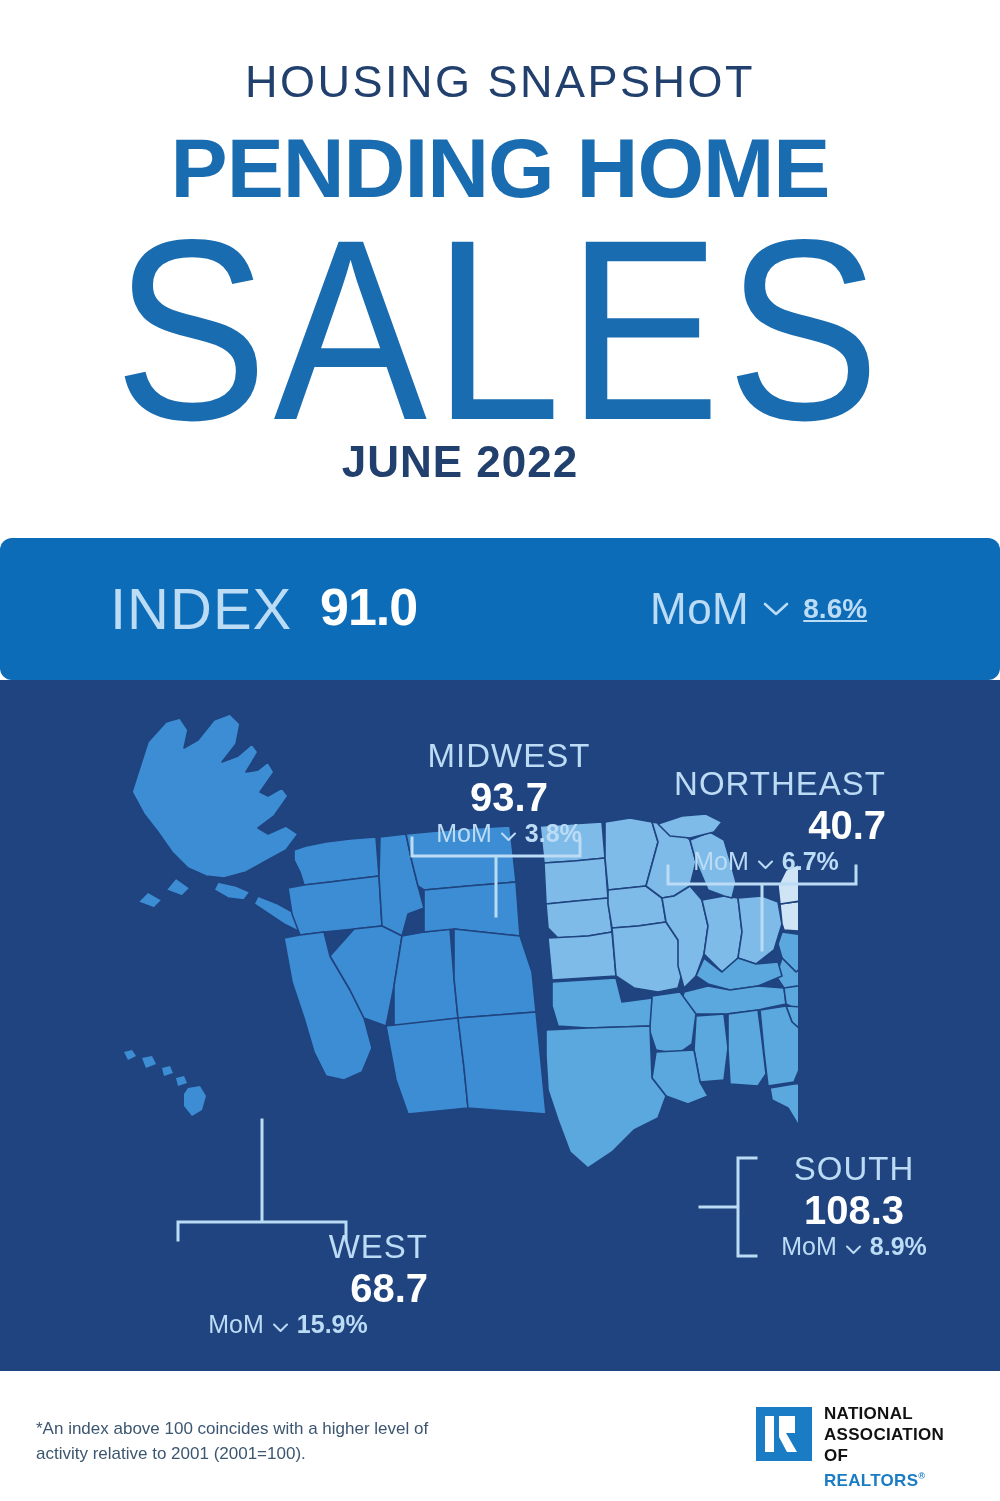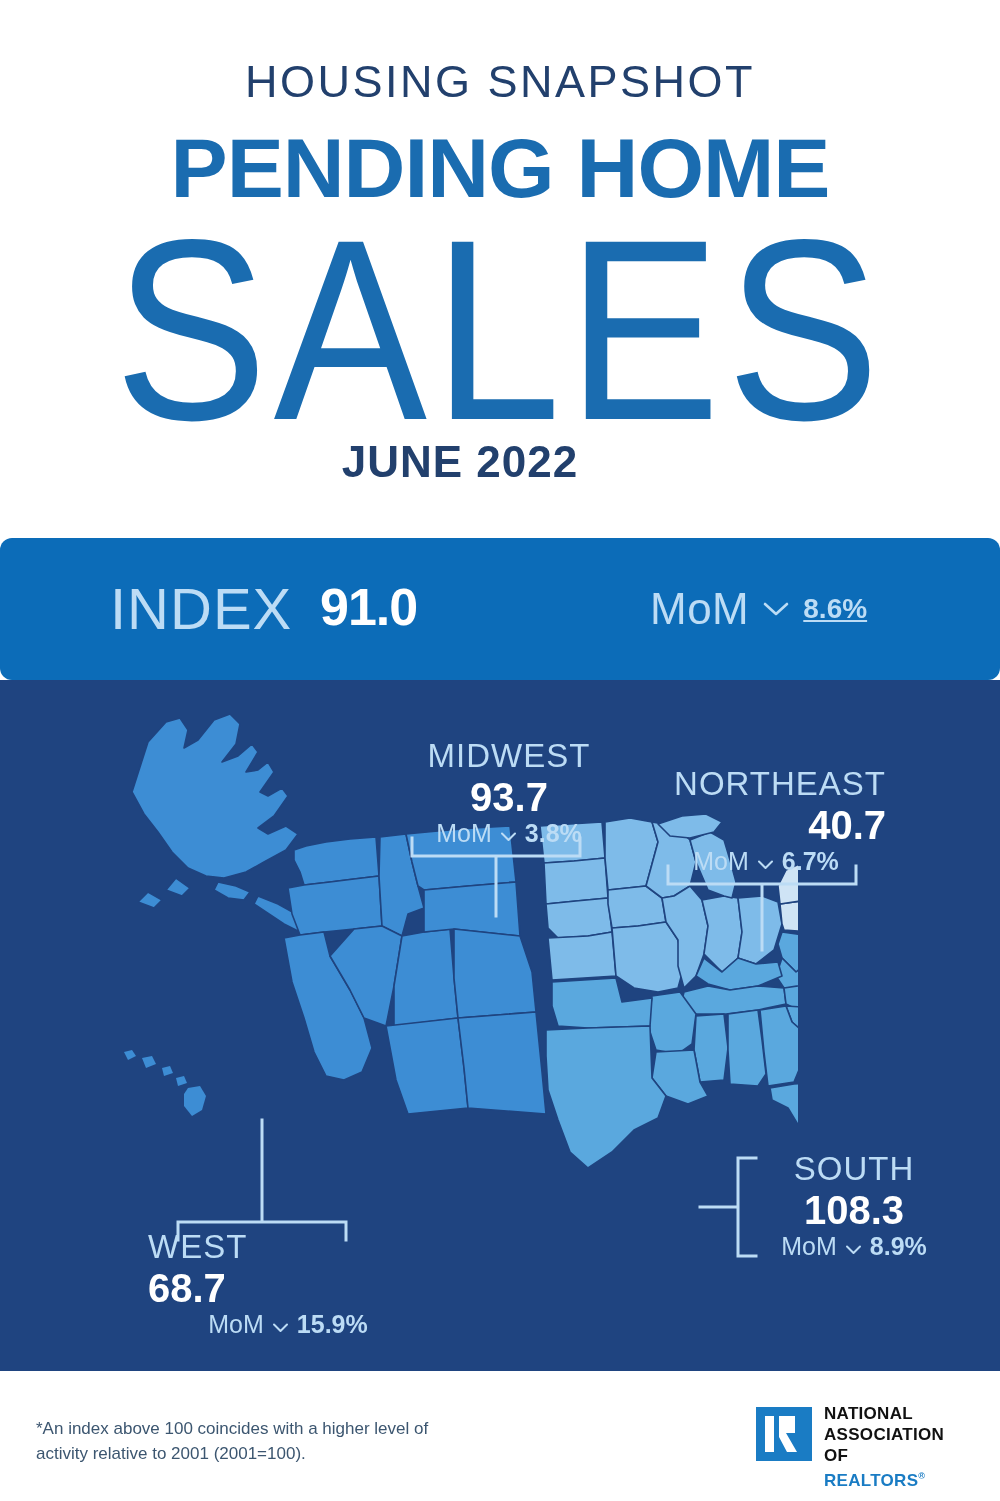--- a/index.html
+++ b/index.html
@@ -108,21 +108,21 @@
   .mom-word { font-size:25px; line-height:29px; font-weight:300; color:#bcdcf5; }
   .mom-val  { font-size:25px; line-height:29px; font-weight:bold; color:#bcdcf5; }
   .chev-sm { width:17px; height:11px; display:inline-block; }
 
   .ca-midwest { left:394px; top:737px; width:230px; text-align:center; }
   .ca-midwest .c-mom { justify-content:center; }
   .ca-northeast { left:646px; top:765px; width:240px; text-align:right; }
   .ca-northeast .c-mom { justify-content:center; }
   .ca-south { left:764px; top:1150px; width:180px; text-align:center; }
   .ca-south .c-mom { justify-content:center; }
-  .ca-west { left:148px; top:1228px; width:280px; text-align:left; }
+  .ca-west { left:148px; top:1228px; width:280px; text-align:right; }
   .ca-west .c-mom { justify-content:center; }
 
   .connector { position:absolute; }
 
   
   .footer {
     position:absolute; top:1371px; left:0; width:1000px; height:130px;
     background:#ffffff;
   }
   .footnote {

